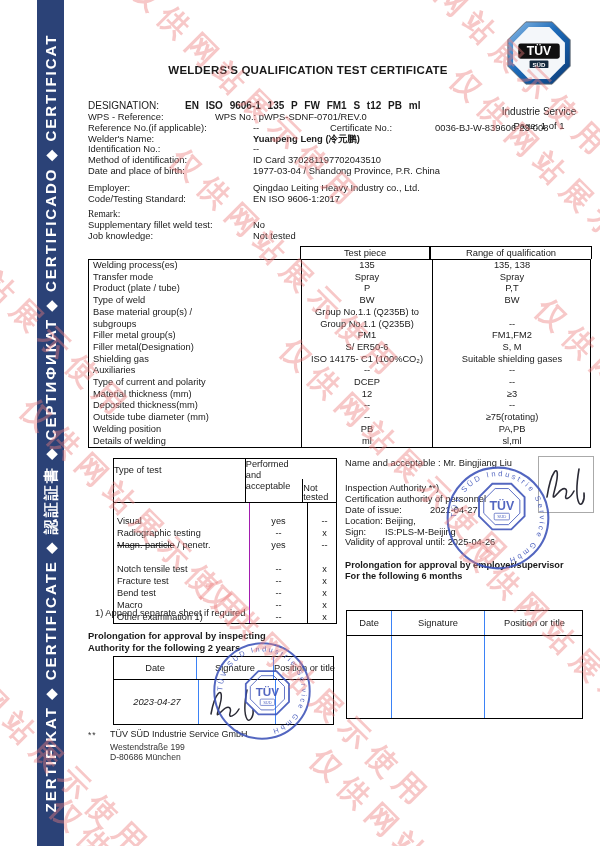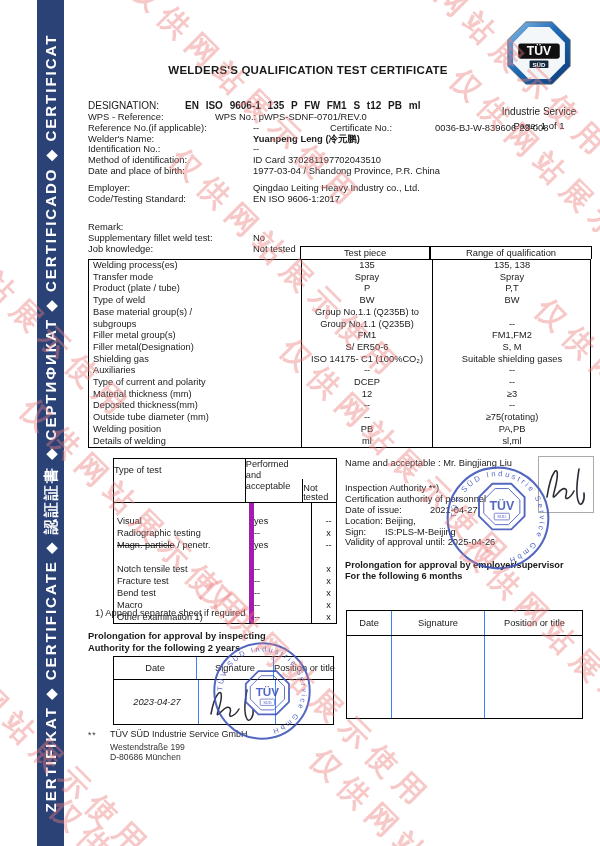--- a/index.html
+++ b/index.html
@@ -20,21 +20,21 @@
   .designation{position:absolute;left:88px;top:100px;font-size:10px;display:flex;align-items:center;}
   .designation .dlabel{width:97px;}
   .designation .dvalue{font-weight:bold;word-spacing:4px;}
 
   .fields{position:absolute;left:88px;top:112px;width:504px;font-size:9.4px;line-height:10.8px;}
   .frow{display:flex;}
   .flabel{width:165px;flex:none;}
   .fvalue{white-space:nowrap;}
   .bold{font-weight:bold;}
   .gap6{margin-top:6px;}
-  .gap5{margin-top:18px;}
+  .gap5{margin-top:5px;font-family:Liberation Serif, serif;}
   .ref-mid{width:77px;flex:none;}
   .cert-label{width:105px;flex:none;}
 
   
   .qual-header{position:absolute;left:300px;top:246px;display:flex;font-size:9.4px;z-index:1;}
   .qual-header div{border:1px solid #000;border-bottom:none;text-align:center;height:12px;line-height:12px;}
   .qh-test{width:128px;}
   .qh-range{width:160px;}
   .qual-table{position:absolute;left:88px;top:259px;width:501px;border:1.5px solid #000;font-size:9.3px;z-index:1;background:transparent;}
   .qrow{display:flex;line-height:11.7px;}
@@ -43,21 +43,21 @@
   .qrange{width:158px;flex:none;text-align:center;border-left:1px solid #000;white-space:pre-line;}
 
   
   .test-table{position:absolute;left:113px;top:458px;width:222px;border:1.5px solid #000;font-size:9.2px;z-index:1;}
   .tt-header{display:flex;border-bottom:1px solid #000;text-align:left;}
   .tt-header .c1{width:132px;line-height:22px;}
   .tt-header .c2{width:57px;line-height:11px;padding-top:0;}
   .tt-header .c3{width:33px;line-height:11px;padding-top:5px;}
   .trow{display:flex;line-height:12px;height:12px;}
   .tlabel{width:132px;padding-left:3px;flex:none;white-space:nowrap;}
-  .tperf{width:57px;flex:none;border-left:5px solid #a21caf;}
+  .tperf{width:57px;flex:none;text-align:center;border-left:1px solid #a21caf;}
   .tnot{width:33px;flex:none;text-align:center;border-left:1px solid #000;}
   .strike{text-decoration:line-through;}
 
   
   .auth{position:absolute;left:345px;top:458px;width:250px;font-size:9.3px;line-height:10.9px;z-index:1;}
   .auth .row{display:flex;}
   .auth .lab{flex:none;}
   .sig-box{position:absolute;left:538px;top:456px;width:54px;height:55px;border:1px solid #aaa;z-index:1;}
   .auth-gap{margin-top:12px;}
   .prolong-bold{font-weight:bold;font-size:9.2px;white-space:nowrap;}

